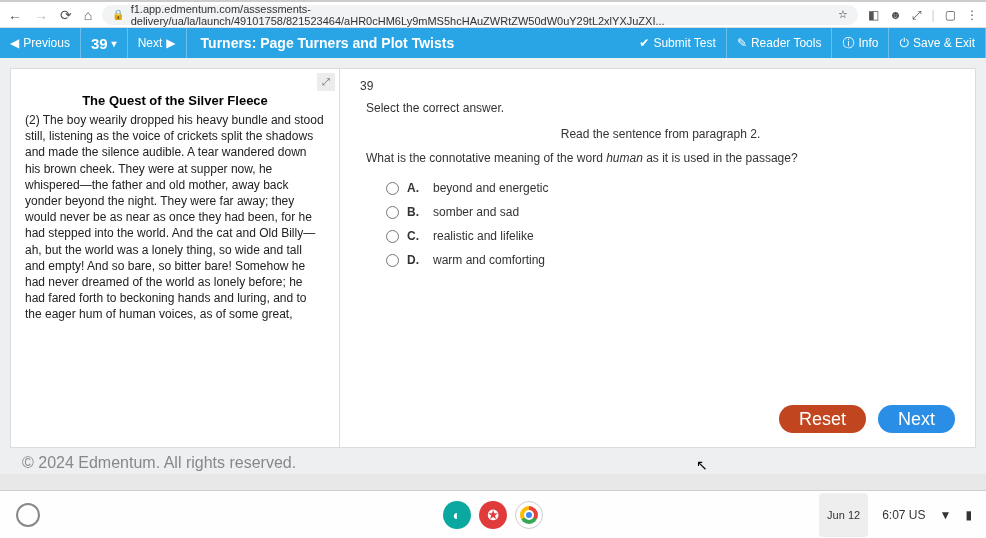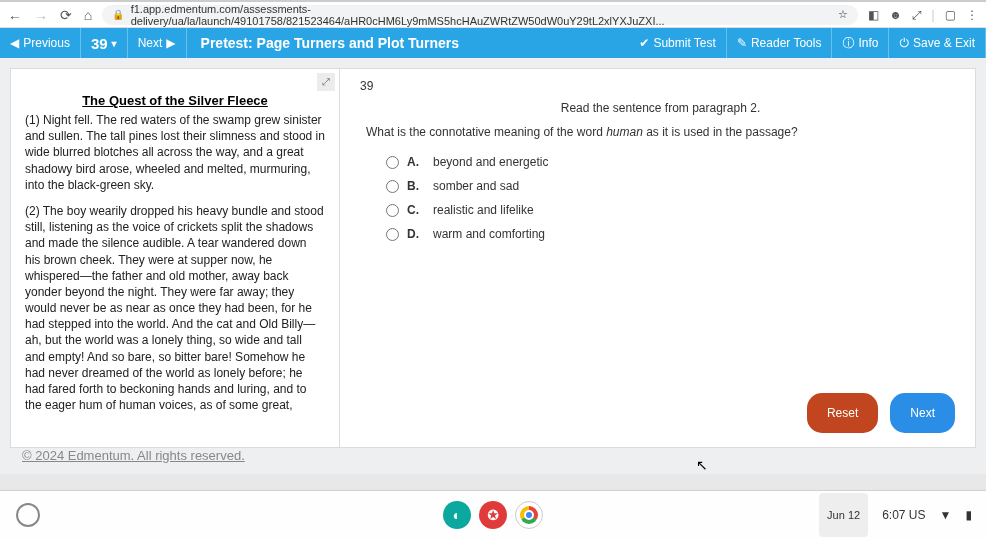--- a/index.html
+++ b/index.html
@@ -13,44 +13,44 @@
     .header-bar { height: 30px; background: #29a5e6; color: #fff; display: flex; align-items: center; font-size: 12px; }
     .header-bar .left { display: flex; align-items: center; }
     .hb-btn { padding: 0 10px; height: 30px; display: flex; align-items: center; gap: 4px; border-right: 1px solid rgba(255,255,255,0.3); cursor: pointer; }
     .hb-btn.qnum { font-size: 15px; font-weight: bold; }
     .header-title { padding-left: 14px; font-size: 14px; font-weight: bold; }
     .header-bar .right { margin-left: auto; display: flex; }
     .content-area { position: relative; background: #edeff0; padding: 10px; height: 416px; }
     .panels { display: flex; gap: 0; height: 380px; }
     .passage-panel { width: 330px; background: #fff; border: 1px solid #dcdcdc; padding: 14px 14px 8px; position: relative; overflow: hidden; }
     .expand-icon { position: absolute; top: 4px; right: 4px; width: 18px; height: 18px; background: #ececec; font-size: 10px; display: flex; align-items: center; justify-content: center; color: #666; cursor: pointer; }
-    .passage-title { text-align: center; font-weight: bold; font-size: 13px; margin: 10px 0 4px; text-decoration: underline; }
+    .passage-title { text-align: center; font-weight: bold; font-size: 13px; margin: 10px 0 4px; }
     .passage-byline { text-align: center; font-size: 12px; margin-bottom: 10px; }
     .passage-body { font-size: 12px; line-height: 1.35; color: #222; }
     .passage-body p { margin-bottom: 10px; }
     .passage-fade { position: absolute; bottom: 0; left: 0; right: 0; height: 16px; background: linear-gradient(rgba(255,255,255,0), #fff); }
     .question-panel { flex: 1; background: #fff; border: 1px solid #dcdcdc; border-left: none; padding: 10px 20px 14px; position: relative; display: flex; flex-direction: column; }
     .qnum-small { font-size: 12px; color: #333; margin-bottom: 8px; }
     .q-inner { padding-left: 6px; font-size: 12px; color: #333; }
     .q-select { margin-bottom: 12px; }
     .q-read { margin-bottom: 10px; text-align: center; }
     .q-quote { margin-bottom: 14px; line-height: 1.4; }
     .q-quote .ul { text-decoration: underline; }
     .q-prompt { margin-bottom: 16px; }
     .q-prompt .it { font-style: italic; }
     .options { margin-left: 20px; }
     .option-row { display: flex; align-items: center; font-size: 12px; margin-bottom: 10px; gap: 8px; }
     .option-row input { margin: 0; }
     .opt-letter { font-weight: bold; width: 18px; }
     .btn-row { margin-top: auto; display: flex; justify-content: flex-end; gap: 12px; padding-top: 20px; }
-    .btn { border: none; border-radius: 15px; height: 40px; padding: 0 20px; font-size: 12px; color: #fff; cursor: pointer; }
+    .btn { border: none; border-radius: 15px; height: 28px; padding: 0 20px; font-size: 18px; color: #fff; cursor: pointer; }
     .btn.reset { background: #c1461f; }
     .btn.next { background: #2a8ee6; }
     .cursor { position: absolute; left: 696px; top: 399px; font-size: 14px; color: #000; pointer-events: none; }
-    .footer-copy { font-size: 13px; color: #888; padding: 0 12px; text-decoration: underline; }
+    .footer-copy { font-size: 16px; color: #888; padding: 6px 12px; }
     .taskbar { position: absolute; bottom: 0; left: 0; right: 0; height: 48px; background: #fefefe; border-top: 1px solid #d0d0d0; display: flex; align-items: center; }
     .tb-left { width: 24px; height: 24px; border: 2px solid #888; border-radius: 50%; margin-left: 16px; }
     .tb-center { position: absolute; left: 50%; transform: translateX(-50%); display: flex; gap: 8px; }
     .tb-icon { width: 28px; height: 28px; border-radius: 50%; display: flex; align-items: center; justify-content: center; font-size: 14px; color: #fff; }
     .tb-icon.a { background: #0aa89e; }
     .tb-icon.b { background: #e03a3a; }
     .tb-icon.c { background: #fff; border: 1px solid #ccc; }
     .chrome-dot { width: 18px; height: 18px; border-radius: 50%; background: conic-gradient(#ea4335 0 120deg, #34a853 120deg 240deg, #fbbc05 240deg 360deg); position: relative; }
     .chrome-dot::after { content: ''; position: absolute; inset: 4px; background: #4285f4; border: 2px solid #fff; border-radius: 50%; }
     .tb-right { margin-left: auto; display: flex; align-items: center; gap: 14px; margin-right: 14px; font-size: 12px; color: #333; }
@@ -90,21 +90,21 @@
       <span>Previous</span>
     </div>
     <div class="hb-btn qnum">
       <span>39</span>
       <span style="font-size:10px">▾</span>
     </div>
     <div class="hb-btn">
       <span>Next</span>
       <span>▶</span>
     </div>
-    <div class="header-title">Pretest: Page Turners and Plot Turners</div>
+    <div class="header-title">Turners: Page Turners and Plot Twists</div>
   </div>
   <div class="right">
     <div class="hb-btn">
       <span>✔</span>
       <span>Submit Test</span>
     </div>
     <div class="hb-btn">
       <span>✎</span>
       <span>Reader Tools</span>
     </div>
@@ -118,29 +118,29 @@
     </div>
   </div>
 </div>
 
 <div class="content-area">
   <div class="panels">
     <div class="passage-panel">
       <div class="expand-icon">⤢</div>
       <div class="passage-title">The Quest of the Silver Fleece</div>
       <div class="passage-body">
-        <p>(1) Night fell. The red waters of the swamp grew sinister and sullen. The tall pines lost their slimness and stood in wide blurred blotches all across the way, and a great shadowy bird arose, wheeled and melted, murmuring, into the black-green sky.</p>
         <p>(2) The boy wearily dropped his heavy bundle and stood still, listening as the voice of crickets split the shadows and made the silence audible. A tear wandered down his brown cheek. They were at supper now, he whispered—the father and old mother, away back yonder beyond the night. They were far away; they would never be as near as once they had been, for he had stepped into the world. And the cat and Old Billy—ah, but the world was a lonely thing, so wide and tall and empty! And so bare, so bitter bare! Somehow he had never dreamed of the world as lonely before; he had fared forth to beckoning hands and luring, and to the eager hum of human voices, as of some great,</p>
       </div>
       <div class="passage-fade"></div>
     </div>
 
     <div class="question-panel">
       <div class="qnum-small">39</div>
       <div class="q-inner">
+        <div class="q-select">Select the correct answer.</div>
         <div class="q-read">Read the sentence from paragraph 2.</div>
         <div class="q-prompt">
           <span>What is the connotative meaning of the word </span><span class="it">human</span><span> as it is used in the passage?</span>
         </div>
         <div class="options">
           <div class="option-row">
             <input type="radio" name="ans" style="">
             <span class="opt-letter">A.</span>
             <span>beyond and energetic</span>
           </div>

